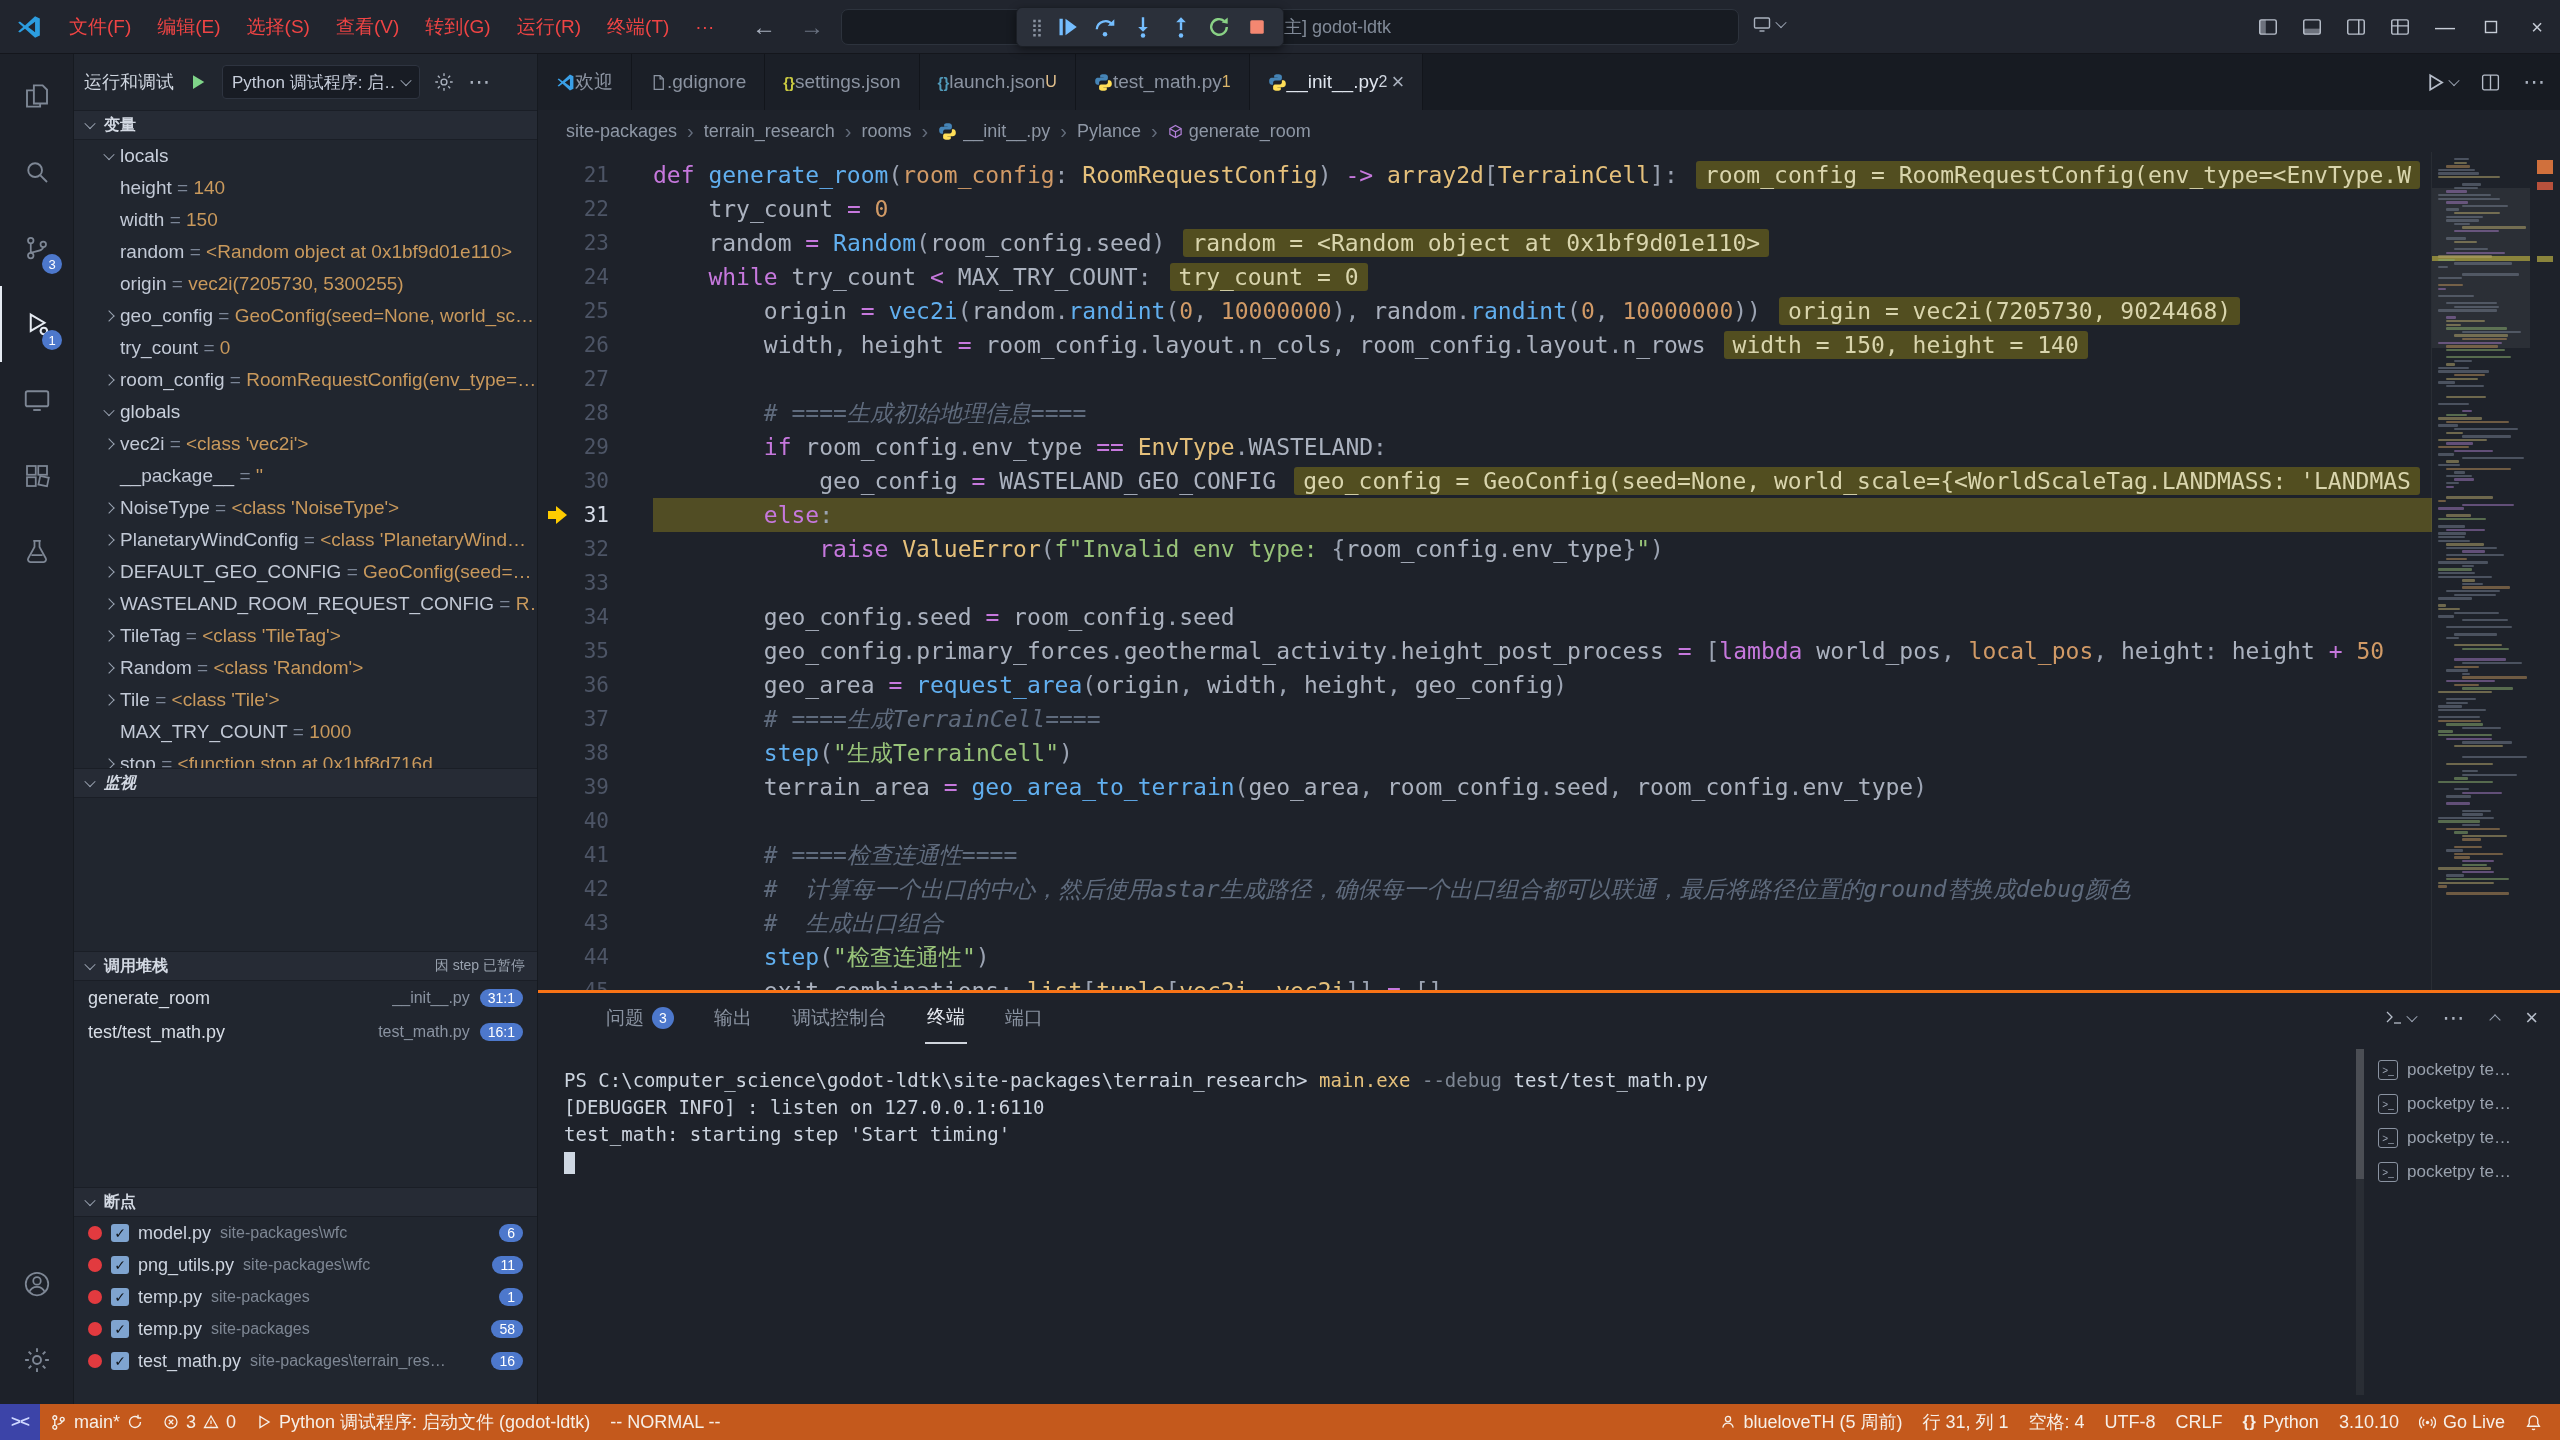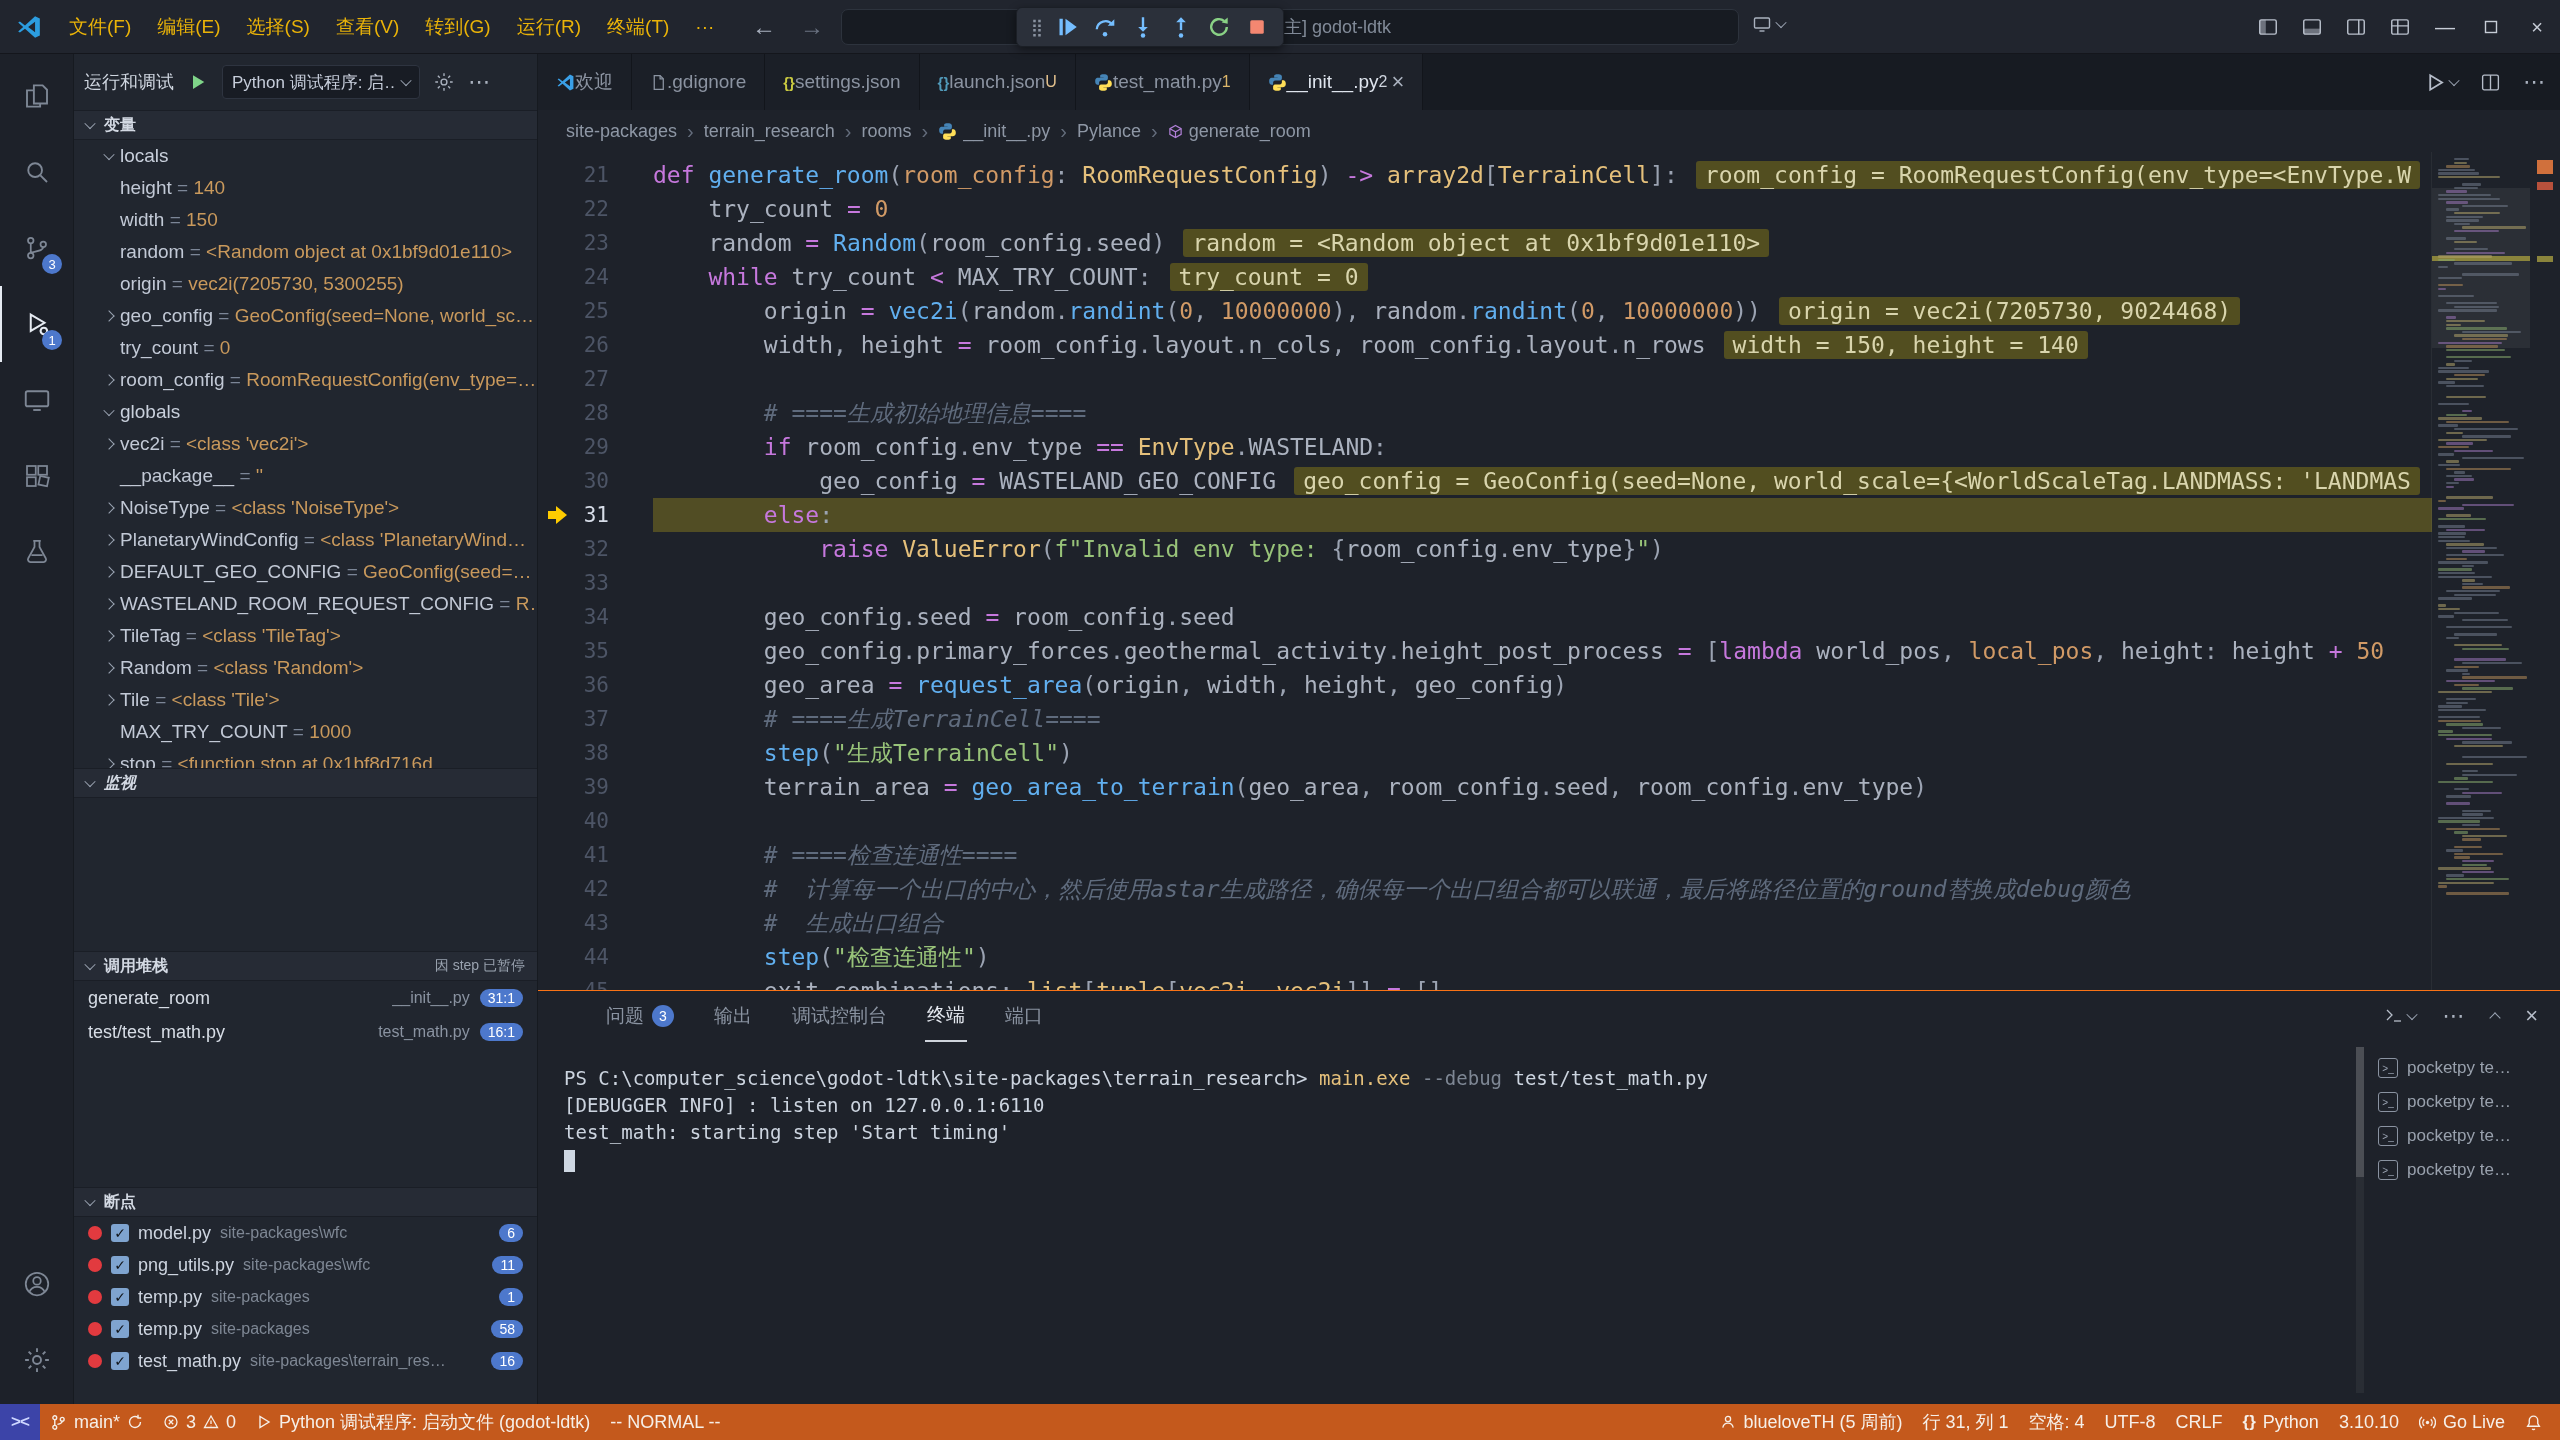--- a/index.html
+++ b/index.html
@@ -3,21 +3,21 @@
 <meta charset="utf-8">
 <style>
   *{margin:0;padding:0;box-sizing:border-box;}
   html,body{width:2560px;height:1440px;overflow:hidden;}
   body{background:#1e222a;color:#bfc7d2;font-family:"Liberation Sans","DejaVu Sans",sans-serif;font-size:19px;}
   svg{display:block;}
   
   #titlebar{height:54px;background:#21252e;border-bottom:1px solid #14161c;display:flex;align-items:center;position:relative;z-index:30;}
   #logo{margin:0 14px 0 16px;}
   #menus{display:flex;align-items:center;height:100%;}
-  .menu-item{padding:0 13px;height:100%;display:flex;align-items:center;color:#eab308;font-size:19px;cursor:default;text-align:center;}
+  .menu-item{padding:0 13px;height:100%;display:flex;align-items:center;color:#ef4444;font-size:19px;cursor:default;text-align:center;}
   .nav-arrow{position:absolute;top:0;height:54px;display:flex;align-items:center;font-size:24px;color:#a9b1bf;}
   #nav-back{left:752px;}
   #nav-fwd{left:800px;color:#6b7382;}
   #searchbox{position:absolute;left:841px;top:9px;width:898px;height:36px;background:#171b22;border:1px solid #2d333d;border-radius:7px;display:flex;align-items:center;justify-content:center;color:#828b99;font-size:18px;}
   #remote-open{position:absolute;left:1752px;top:14px;display:flex;align-items:center;gap:5px;color:#aab2bf;}
   #dbg-toolbar{position:absolute;left:1016px;top:7px;height:40px;background:#2b303a;border:1px solid #1b1f26;border-radius:6px;box-shadow:0 3px 10px rgba(0,0,0,.45);display:flex;align-items:center;padding:0 8px;gap:2px;z-index:40;}
   .dbg-btn{width:36px;height:32px;display:flex;align-items:center;justify-content:center;border-radius:4px;}
   .dbg-drag{color:#8a93a1;font-size:17px;letter-spacing:-2px;width:22px;display:flex;justify-content:center;}
   #tb-right{position:absolute;right:0;top:0;height:54px;display:flex;align-items:center;gap:0;}
   .tb-ic{width:44px;height:54px;display:flex;align-items:center;justify-content:center;color:#b9c0cc;}
@@ -91,21 +91,21 @@
   .tk-n{color:#d19a66;} .tk-v{color:#abb2bf;} .tk-p{color:#9ba3b2;} .tk-o{color:#c678dd;}
   .tk-a{color:#d19a66;} .tk-m{color:#5f6b7d;font-style:italic;}
   .chip{margin-left:18px;background:#524e20;color:#d9d5ad;padding:1px 9px;border-radius:3px;flex:none;}
   #minimap{position:absolute;top:0;right:30px;width:98px;bottom:0;background:#1e222a;box-shadow:-1px 0 0 rgba(255,255,255,.05);}
   .mm-line{position:absolute;height:2.4px;border-radius:1px;}
   #mm-slider{position:absolute;left:0;right:0;top:36px;height:160px;background:rgba(255,255,255,.06);}
   #mm-cur{position:absolute;left:0;right:0;top:104px;height:5px;background:#8a843c;}
   #ruler{position:absolute;top:0;right:0;width:30px;bottom:0;background:#1e222a;}
   .rmark{position:absolute;left:7px;right:7px;}
   
-  #panel{height:414px;flex:none;border-top:1px solid #f97316;position:relative;background:#1e222a;}
+  #panel{height:414px;flex:none;border-top:3px solid #f97316;position:relative;background:#1e222a;}
   #panel-tabs{height:50px;display:flex;align-items:center;gap:36px;padding-left:66px;font-size:19px;color:#8a93a1;}
   .ptab{display:flex;align-items:center;gap:8px;padding:12px 2px;}
   .ptab.active{color:#e6eaf1;border-bottom:2px solid #cfd4dc;}
   .pbadge{background:#4d78cc;color:#fff;border-radius:50%;min-width:22px;height:22px;padding:0 4px;font-size:14px;display:inline-flex;align-items:center;justify-content:center;}
   #panel-actions{position:absolute;right:22px;top:0;height:50px;display:flex;align-items:center;gap:26px;color:#b6bdc9;}
   #terminal{position:absolute;left:26px;top:74px;right:210px;font-family:"DejaVu Sans Mono",monospace;font-size:19px;line-height:27px;color:#ccd4df;white-space:pre;overflow:hidden;}
   .t-cmd{color:#e5c07b;} .t-flag{color:#7e8794;}
   .t-cursor{display:inline-block;width:11px;height:22px;background:#cfd8e3;vertical-align:middle;}
   #term-scroll{position:absolute;right:196px;top:56px;width:8px;height:346px;background:rgba(255,255,255,.05);}
   #term-scroll i{position:absolute;left:0;right:0;top:0;height:130px;background:rgba(255,255,255,.16);display:block;}

